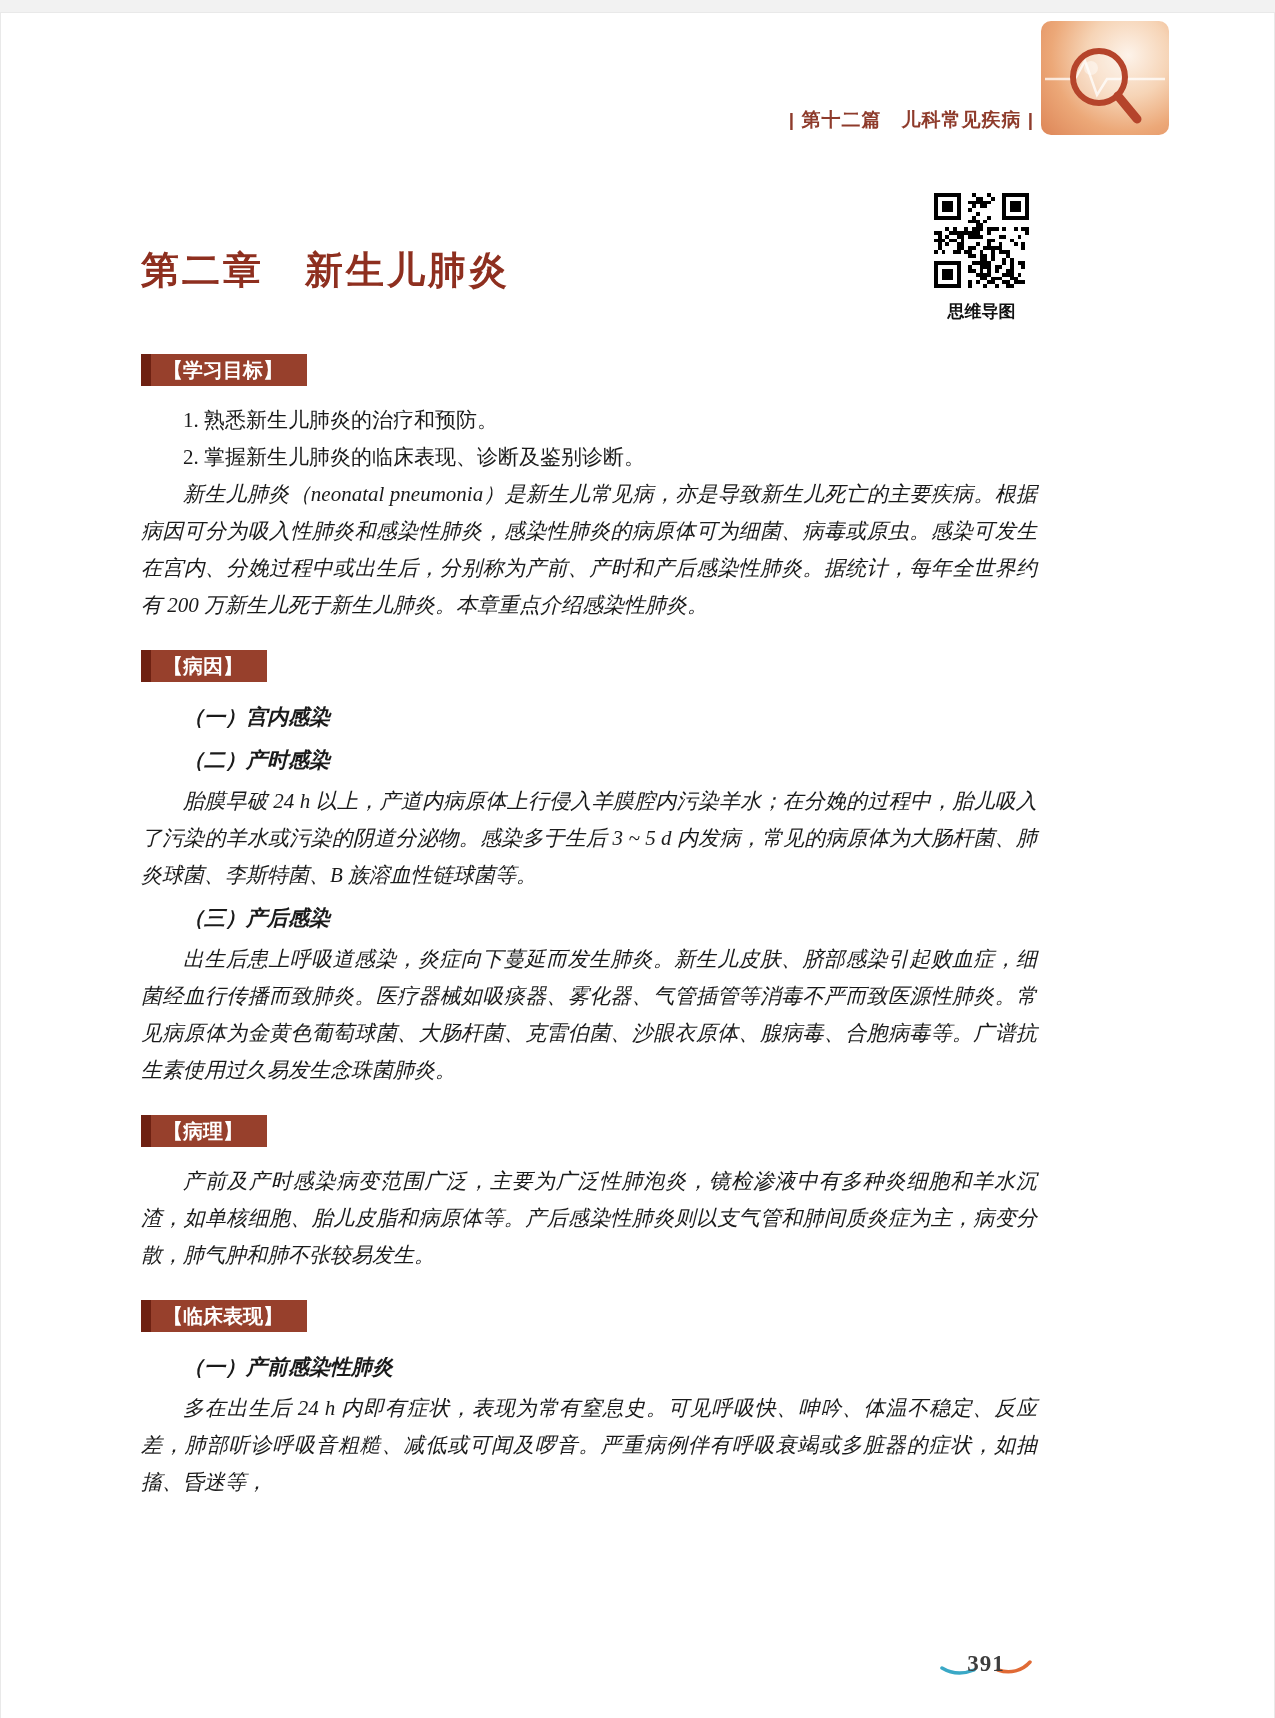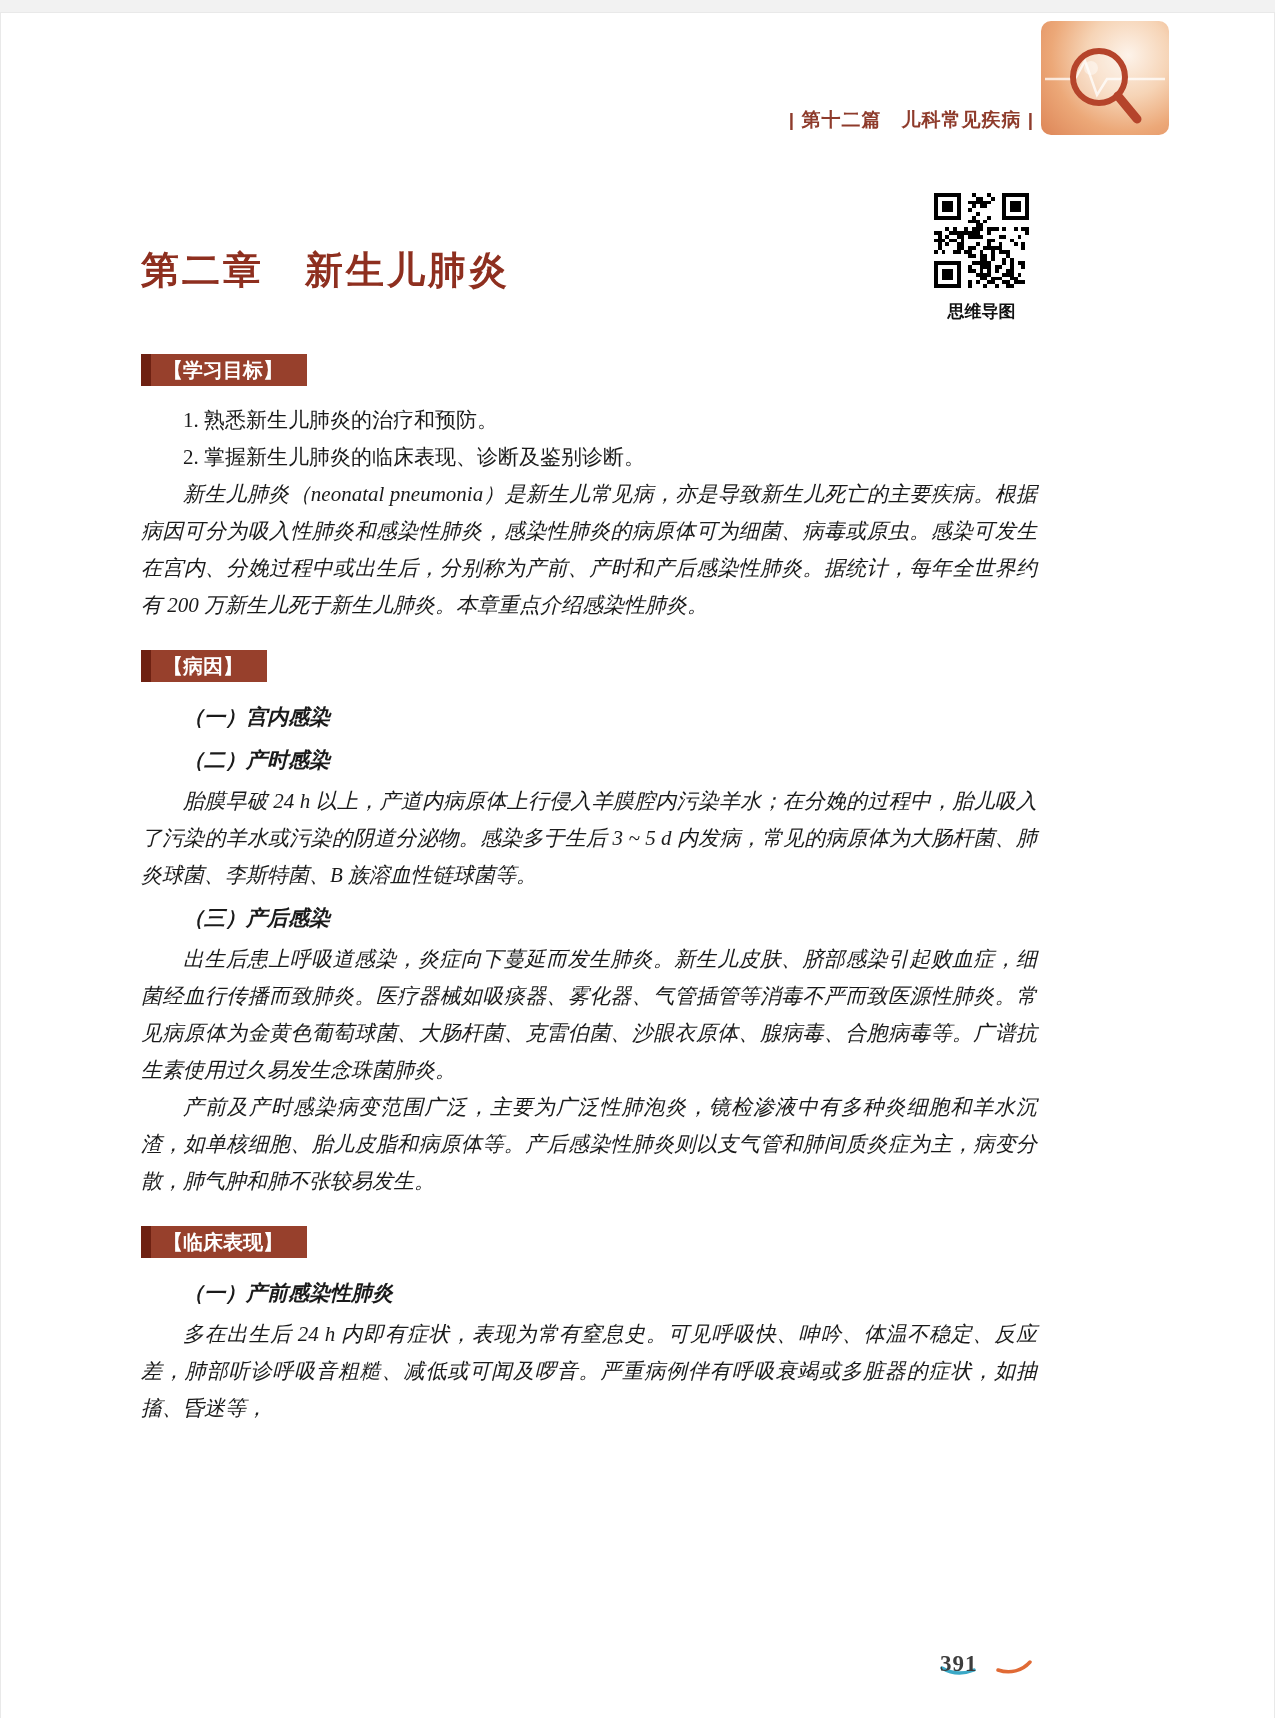--- a/index.html
+++ b/index.html
@@ -120,21 +120,21 @@
     position: absolute;
     bottom: 48px;
     right: 242px;
     width: 92px;
     height: 32px;
   }
   .pageno svg { position:absolute; inset:0; width:100%; height:100%; }
   .pageno .num {
     position: absolute;
     left: 0; right: 0; top: 2px;
-    text-align: left;
+    text-align: center;
     font-family: "Liberation Serif", serif;
     font-weight: bold;
     font-size: 23px;
     color: #3d3d3d;
     letter-spacing: 1px;
   }
   .swoosh-left  { stroke: var(--swoosh-left, #3aa8c6); }
   .swoosh-right { stroke: var(--swoosh-right, #e06a35); }
   .lens { stroke: #b5442b; }
 </style>
@@ -178,20 +178,23 @@
 
     <div class="chip-row">
       <span class="chip">【病因】</span>
     </div>
     <p class="subhead">（一）宫内感染</p>
     <p class="subhead">（二）产时感染</p>
     <p class="para">胎膜早破 24 h 以上，产道内病原体上行侵入羊膜腔内污染羊水；在分娩的过程中，胎儿吸入了污染的羊水或污染的阴道分泌物。感染多于生后 3 ~ 5 d 内发病，常见的病原体为大肠杆菌、肺炎球菌、李斯特菌、B 族溶血性链球菌等。</p>
     <p class="subhead">（三）产后感染</p>
     <p class="para">出生后患上呼吸道感染，炎症向下蔓延而发生肺炎。新生儿皮肤、脐部感染引起败血症，细菌经血行传播而致肺炎。医疗器械如吸痰器、雾化器、气管插管等消毒不严而致医源性肺炎。常见病原体为金黄色葡萄球菌、大肠杆菌、克雷伯菌、沙眼衣原体、腺病毒、合胞病毒等。广谱抗生素使用过久易发生念珠菌肺炎。</p>
 
+    <div class="chip-row">
+      <span class="chip">【病理】</span>
+    </div>
     <p class="para">产前及产时感染病变范围广泛，主要为广泛性肺泡炎，镜检渗液中有多种炎细胞和羊水沉渣，如单核细胞、胎儿皮脂和病原体等。产后感染性肺炎则以支气管和肺间质炎症为主，病变分散，肺气肿和肺不张较易发生。</p>
 
     <div class="chip-row">
       <span class="chip">【临床表现】</span>
     </div>
     <p class="subhead">（一）产前感染性肺炎</p>
     <p class="para">多在出生后 24 h 内即有症状，表现为常有窒息史。可见呼吸快、呻吟、体温不稳定、反应差，肺部听诊呼吸音粗糙、减低或可闻及啰音。严重病例伴有呼吸衰竭或多脏器的症状，如抽搐、昏迷等，</p>
 
   </main>
 

